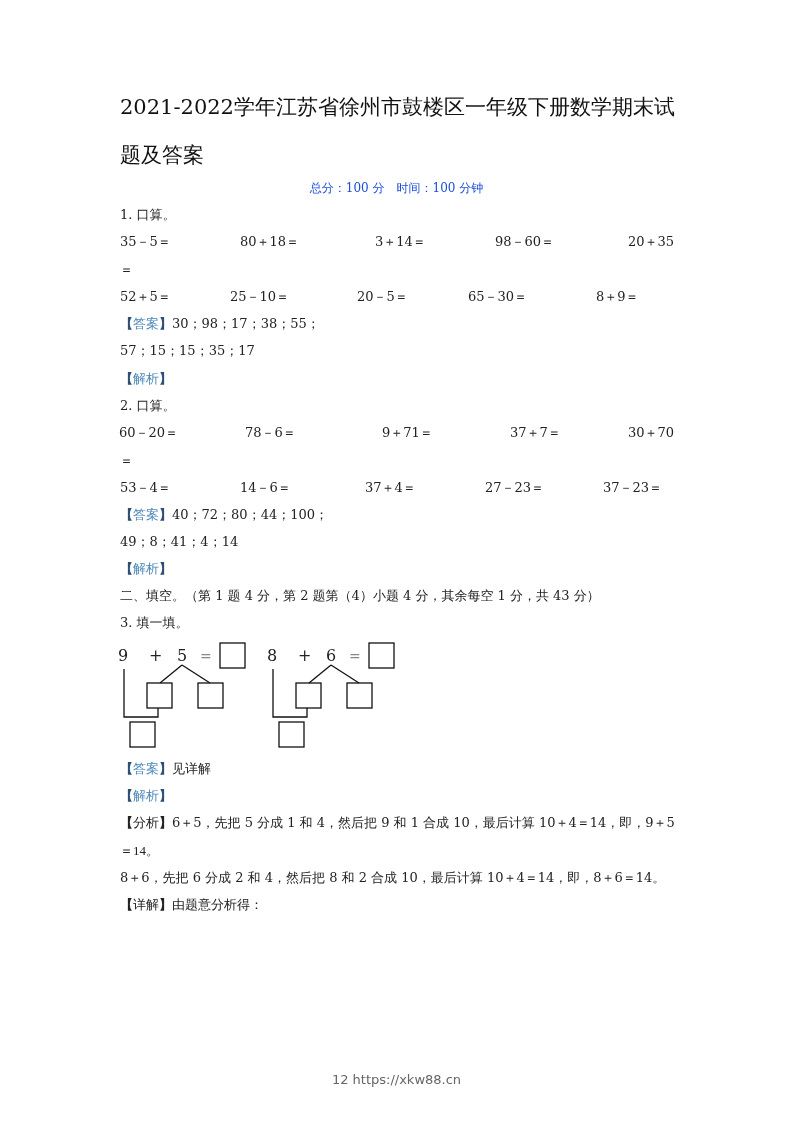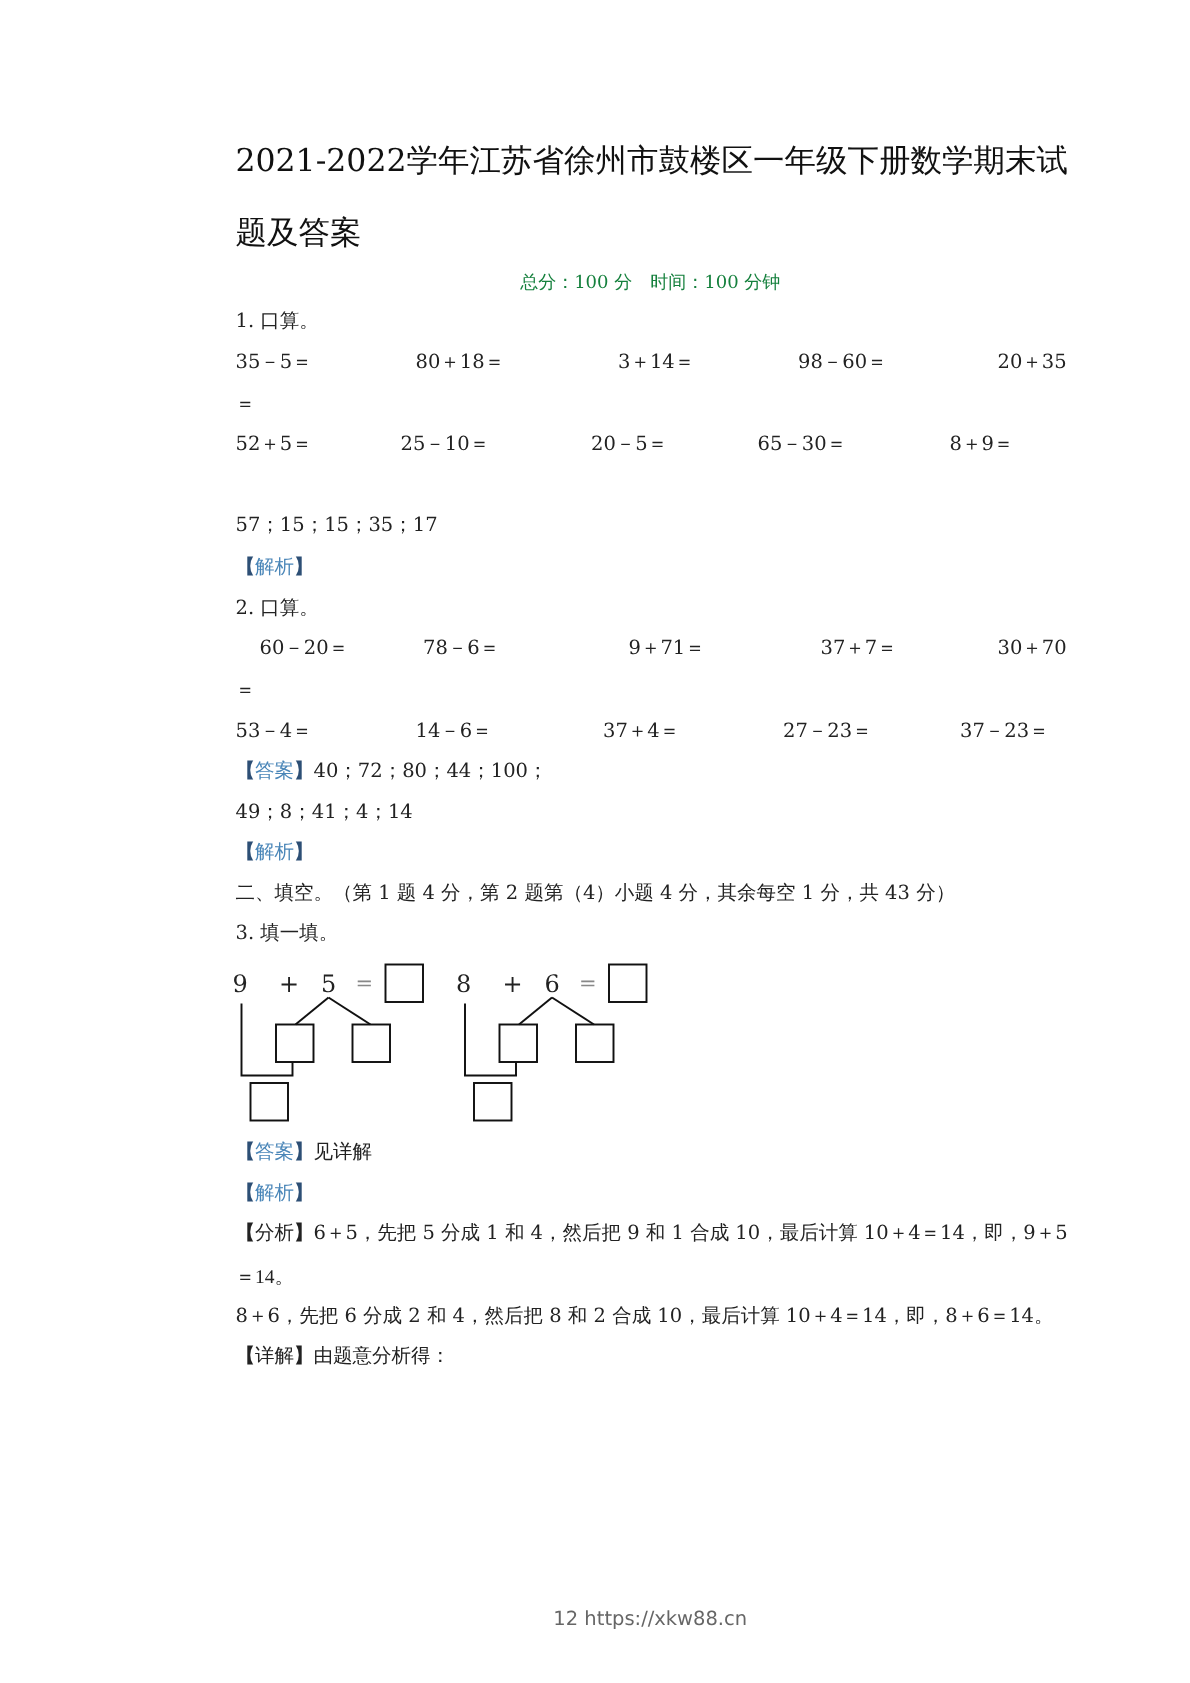--- a/index.html
+++ b/index.html
@@ -1,22 +1,22 @@
 <!DOCTYPE html>
 <html><head>
   <meta charset="utf-8">
   <style>
     html, body { margin: 0; padding: 0; background: #ffffff; }
     body { width: 793px; height: 1122px; position: relative; overflow: hidden;
            font-family: "DejaVu Serif", "Liberation Serif", serif; color: #1a1a1a; }
-    .page { position: absolute; left: 0; top: 0; width: 646px; height: 1122px; margin-left: 37px; }
+    .page { position: absolute; left: 0; top: 0; width: 646px; height: 1122px; }
     .title { position: absolute; left: 120px; font-size: 21px; line-height: 30px; color: #111;
              font-family: "DejaVu Serif", serif; letter-spacing: 0px; white-space: nowrap; }
     .line { position: absolute; left: 120px; font-size: 13px; line-height: 18px; white-space: nowrap; color: #222; }
-    .meta { position: absolute; left: 0; width: 793px; text-align: center; font-size: 12px; color: #15803d; }
+    .meta { position: absolute; left: 0; width: 793px; text-align: center; font-size: 12px; color: #1d4ed8; }
     .tag { color: #4a86b8; }
     .tag .br { color: #2d4f75; font-weight: bold; }
     .tag-dark { color: #222; }
     .tag-dark .br { color: #222; font-weight: bold; }
     .expr { position: absolute; font-size: 13px; line-height: 18px; white-space: nowrap; color: #222; }
     .footer { position: absolute; left: 0; width: 793px; top: 1072px; text-align: center;
               font-family: "DejaVu Sans", sans-serif; font-size: 13px; color: #666; }
     svg.diagram { position: absolute; left: 0; top: 0; }
   </style>
 </head>
@@ -34,27 +34,30 @@
   <div class="expr" style="left:375px;top:233px;">3＋14＝</div>
   <div class="expr" style="left:495px;top:233px;">98－60＝</div>
   <div class="expr" style="left:628px;top:233px;">20＋35</div>
   <div class="expr" style="left:120px;top:261px;">＝</div>
   <div class="expr" style="left:120px;top:288px;">52＋5＝</div>
   <div class="expr" style="left:230px;top:288px;">25－10＝</div>
   <div class="expr" style="left:357px;top:288px;">20－5＝</div>
   <div class="expr" style="left:468px;top:288px;">65－30＝</div>
   <div class="expr" style="left:596px;top:288px;">8＋9＝</div>
 
+  <div class="line" style="top:315px;">
+    <span class="tag"><span class="br">【</span><span>答案</span><span class="br">】</span></span><span>30；98；17；38；55；</span>
+  </div>
   <div class="line" style="top:342px;">57；15；15；35；17</div>
   <div class="line" style="top:370px;">
     <span class="tag"><span class="br">【</span><span>解析</span><span class="br">】</span></span>
   </div>
 
   <div class="line" style="top:397px;">2. 口算。</div>
-  <div class="expr" style="left:136px;top:424px;">60－20＝</div>
+  <div class="expr" style="left:119px;top:424px;">60－20＝</div>
   <div class="expr" style="left:245px;top:424px;">78－6＝</div>
   <div class="expr" style="left:382px;top:424px;">9＋71＝</div>
   <div class="expr" style="left:510px;top:424px;">37＋7＝</div>
   <div class="expr" style="left:628px;top:424px;">30＋70</div>
   <div class="expr" style="left:120px;top:452px;">＝</div>
   <div class="expr" style="left:120px;top:479px;">53－4＝</div>
   <div class="expr" style="left:240px;top:479px;">14－6＝</div>
   <div class="expr" style="left:365px;top:479px;">37＋4＝</div>
   <div class="expr" style="left:485px;top:479px;">27－23＝</div>
   <div class="expr" style="left:603px;top:479px;">37－23＝</div>

